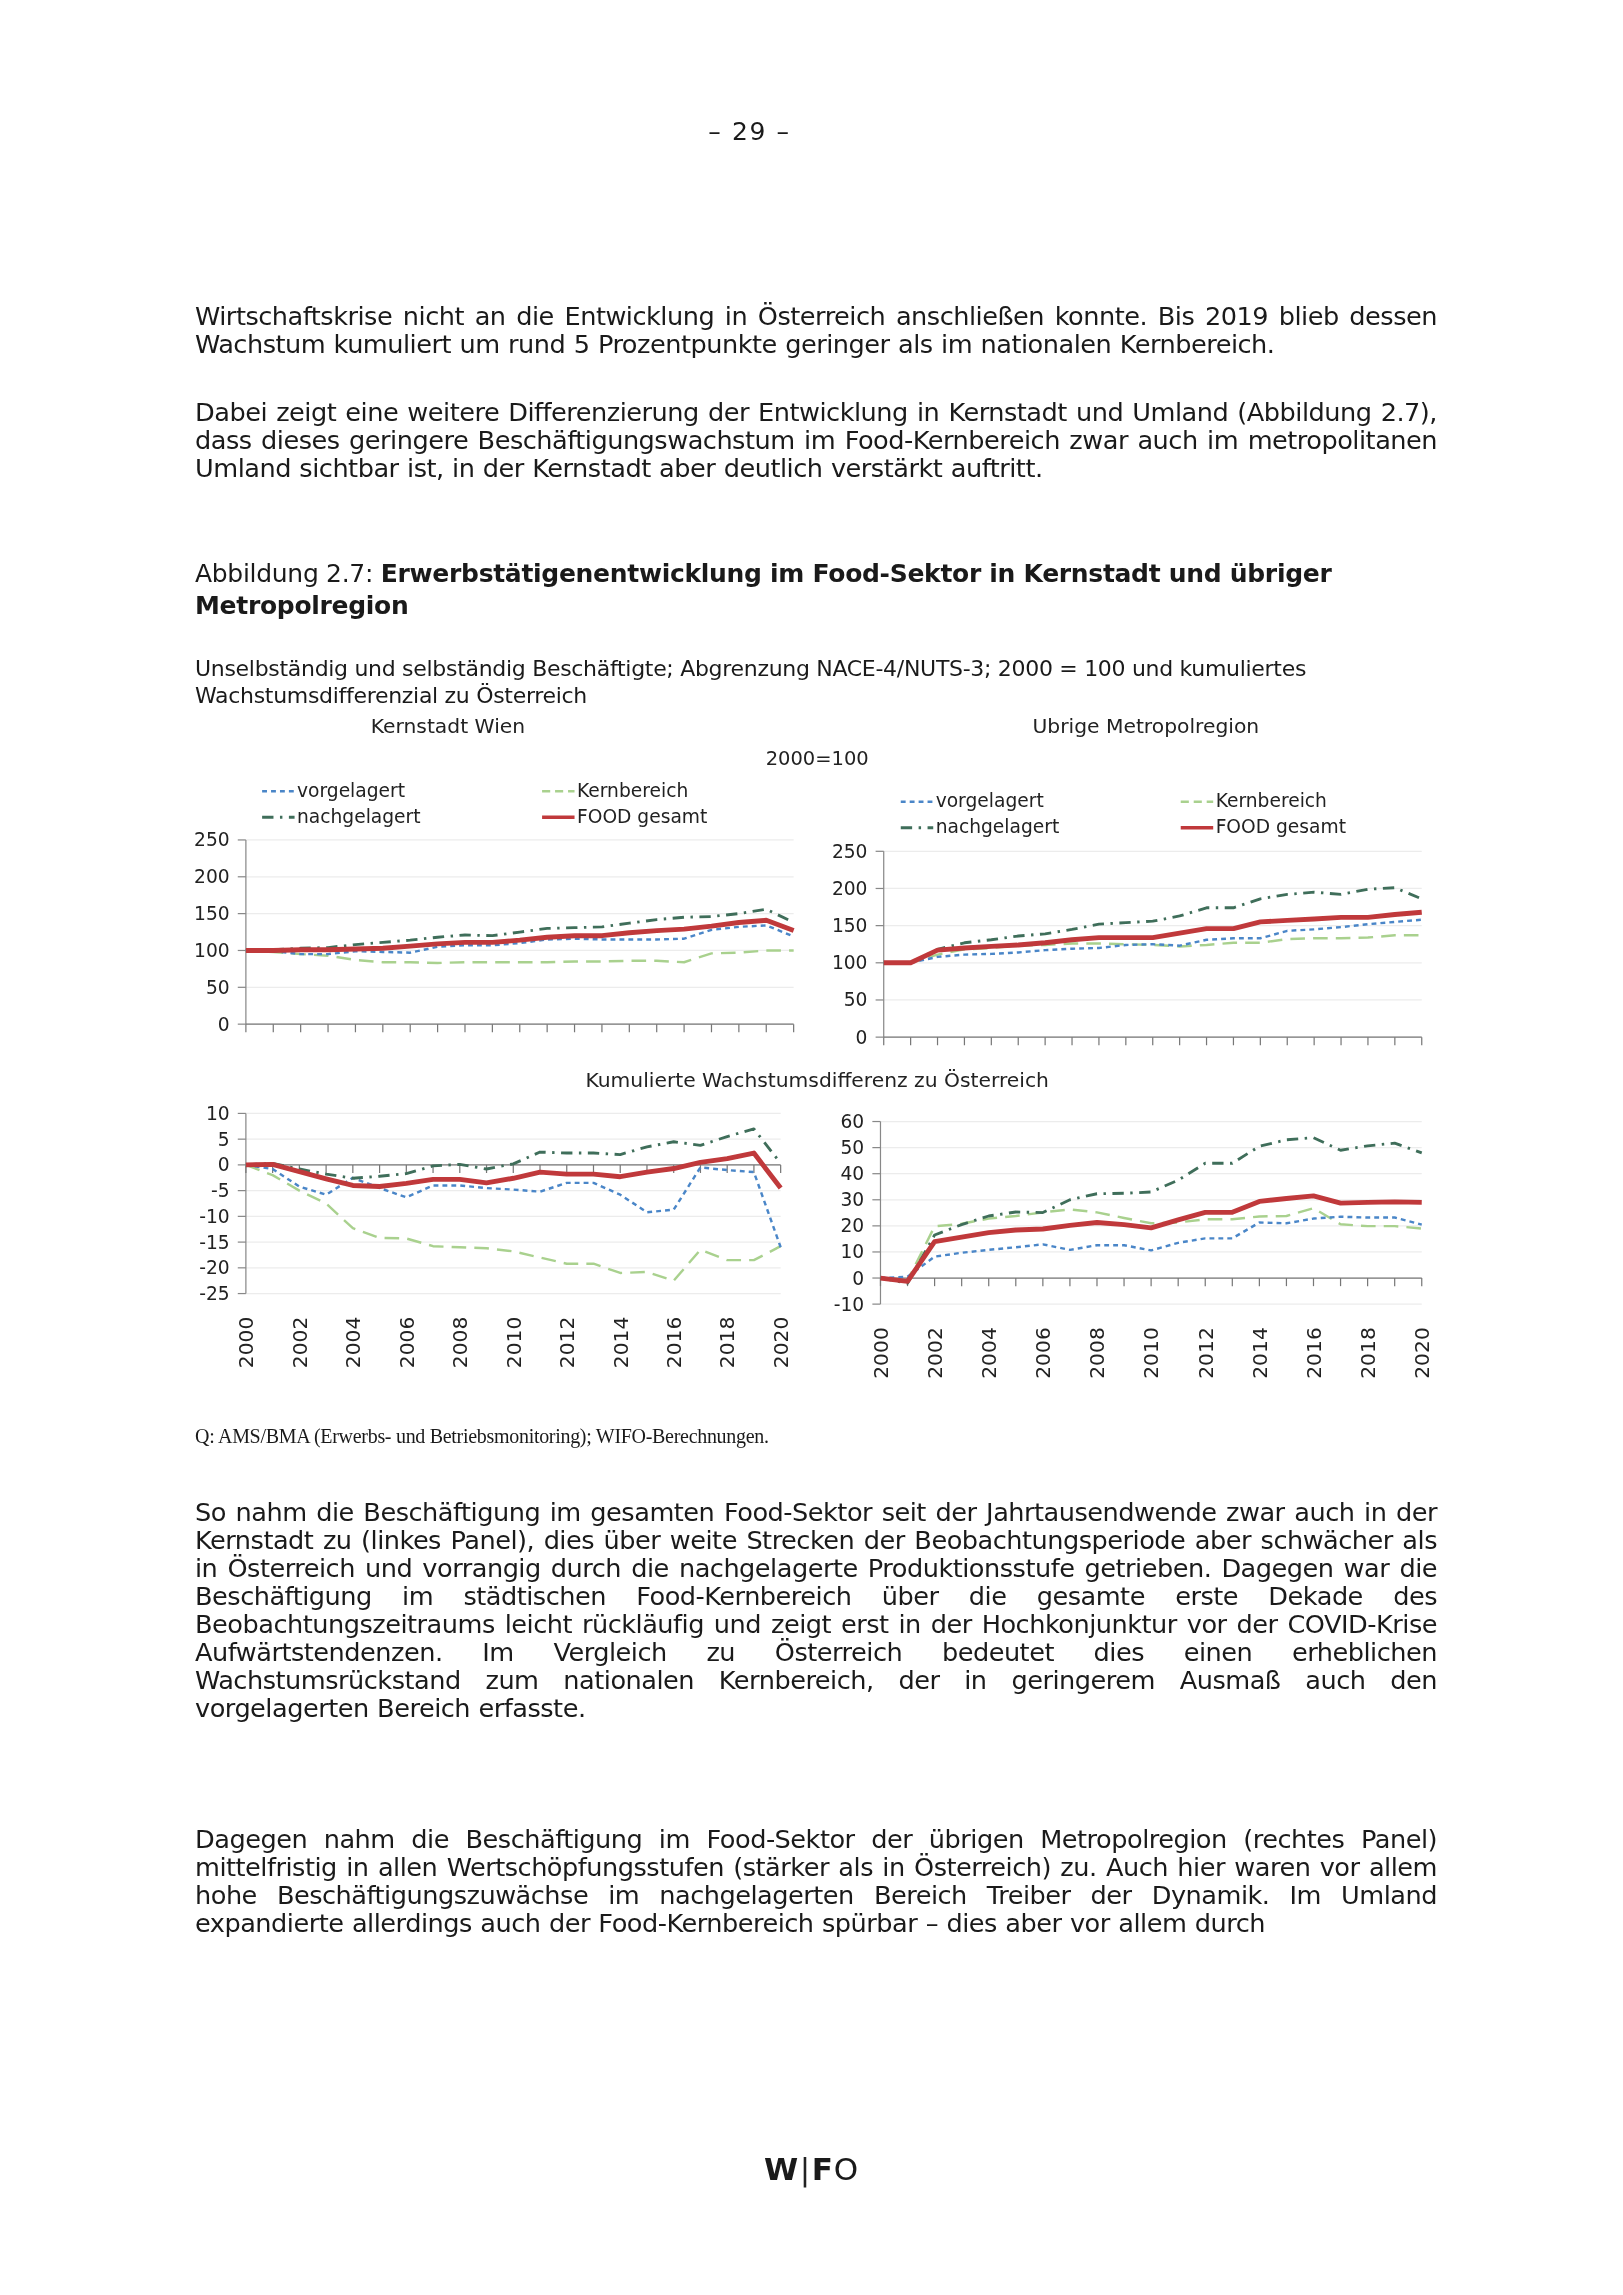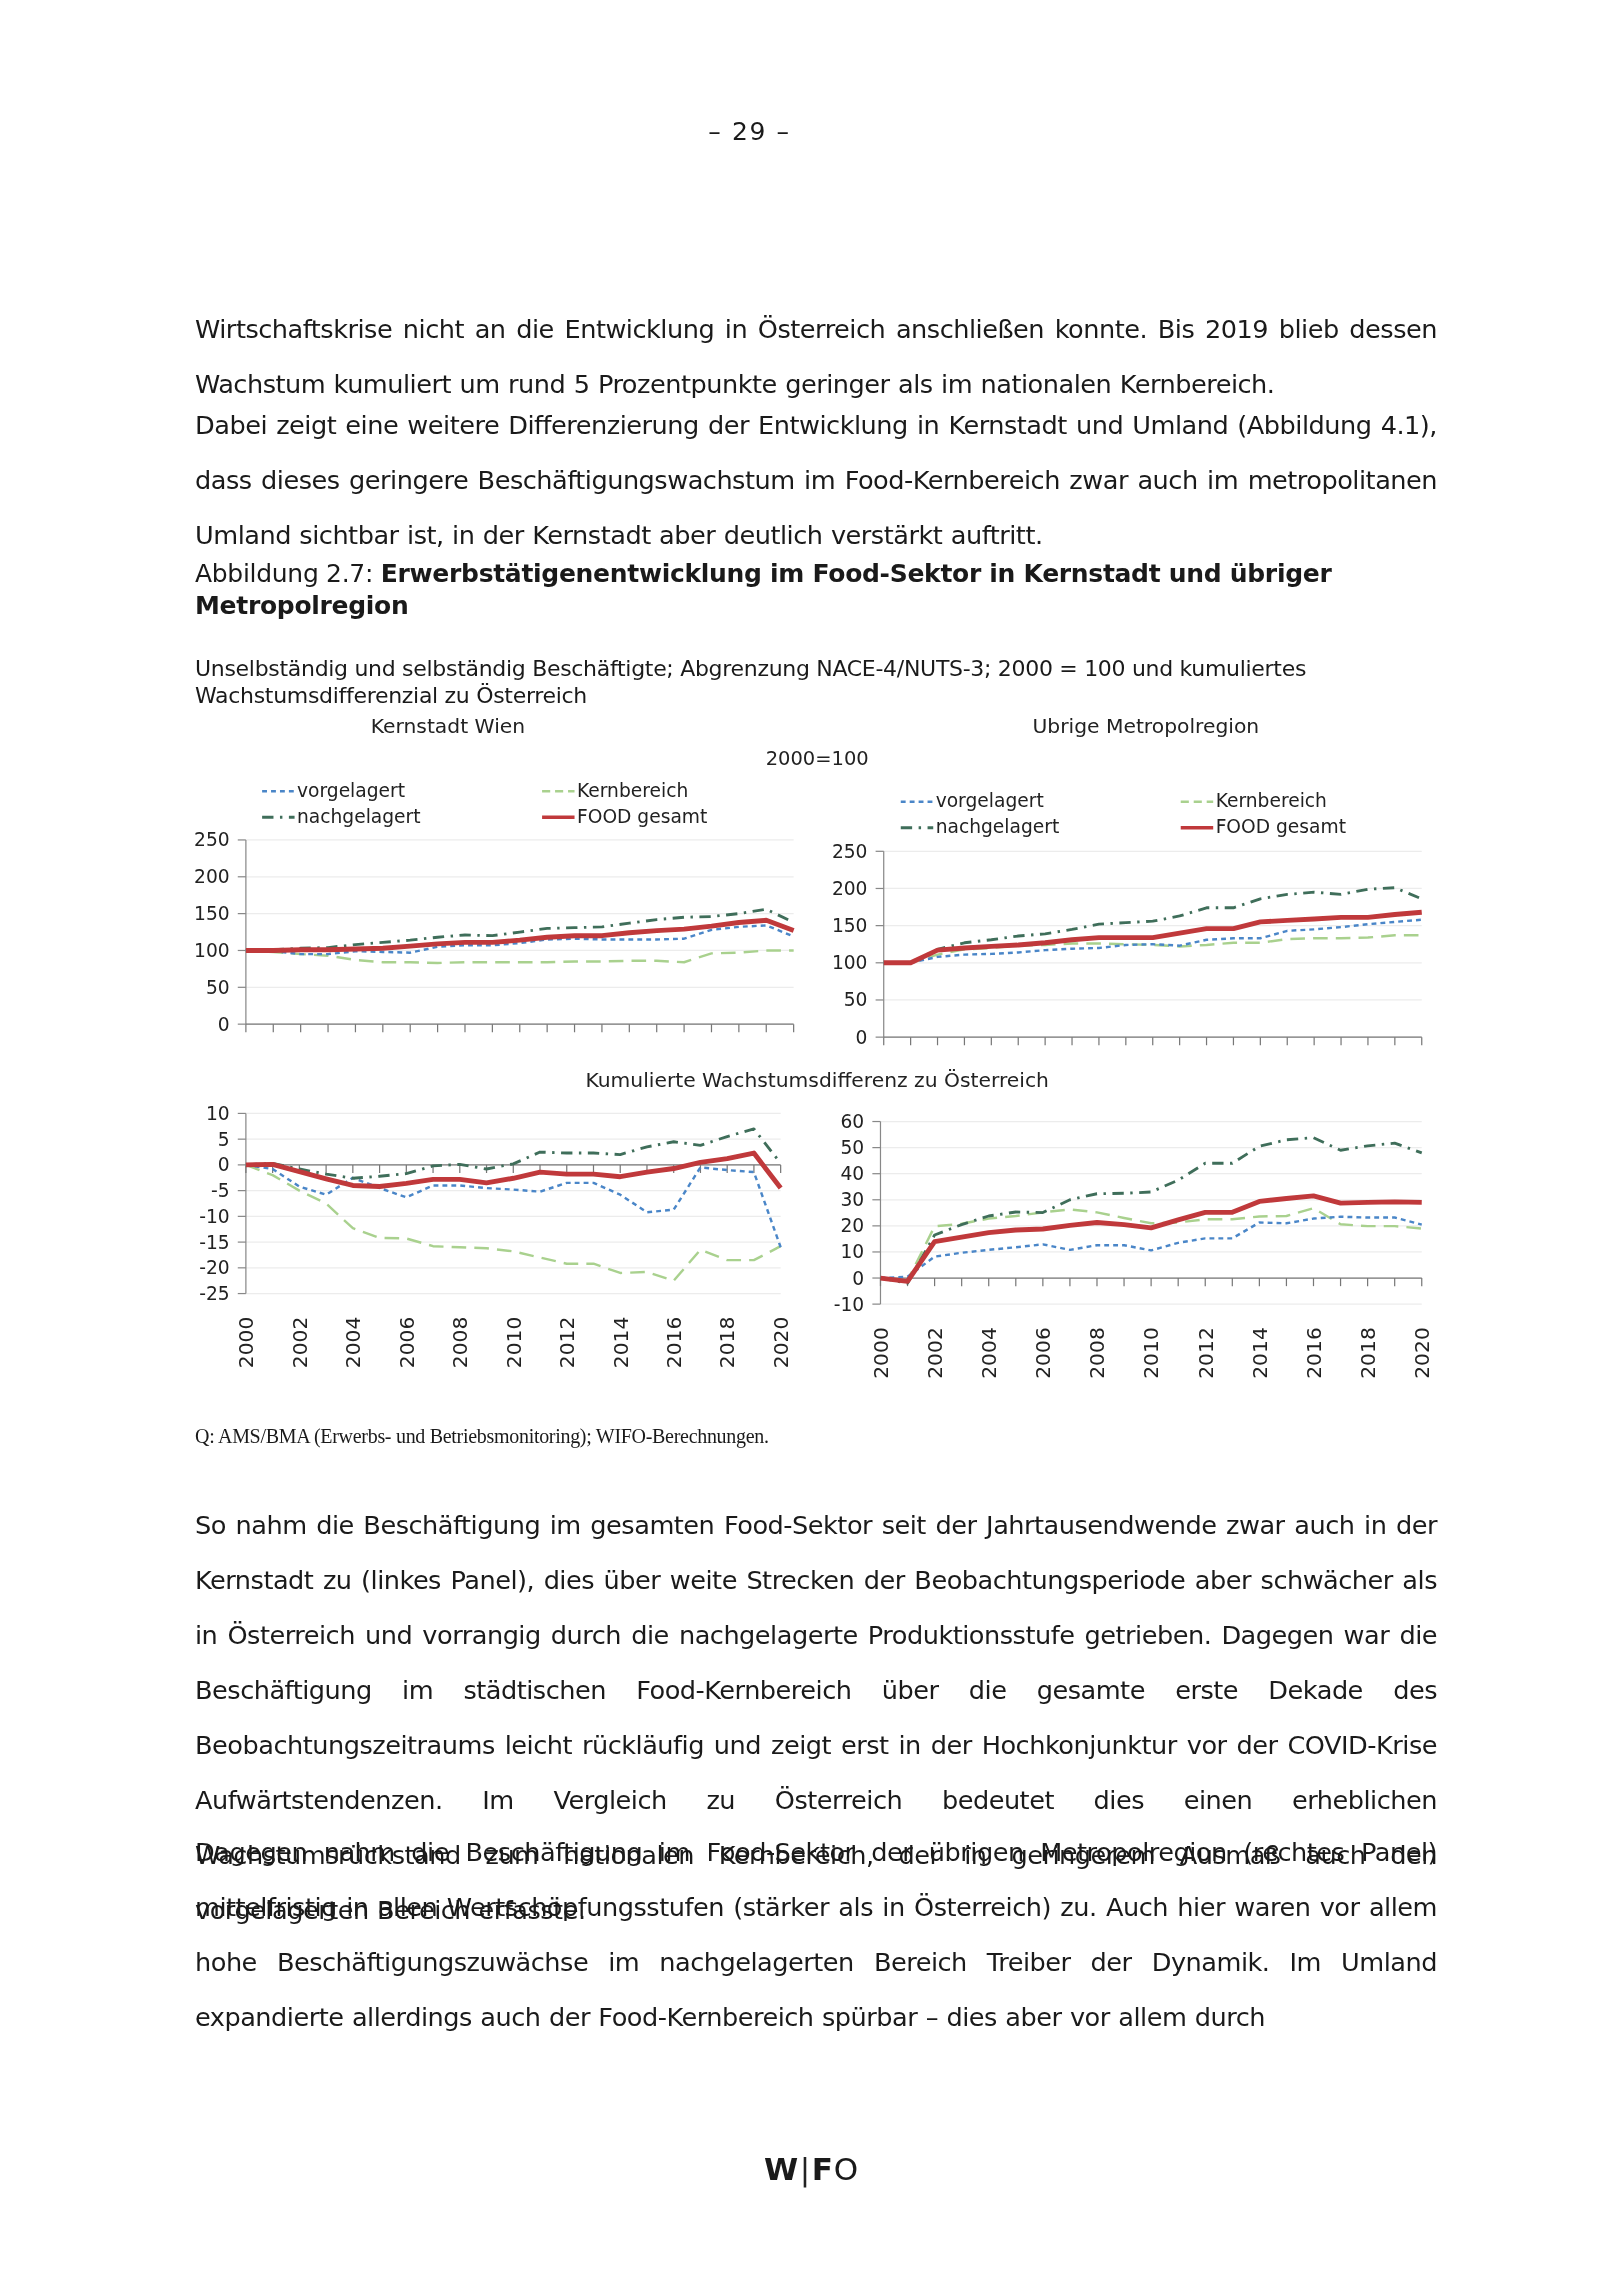--- a/index.html
+++ b/index.html
@@ -1,39 +1,39 @@
 <!DOCTYPE html>
 <html style="font-size:13px"><head>
 <meta charset="utf-8">
 <style>
   html, body { margin: 0; padding: 0; background: #ffffff; }
   body { width: 1623px; height: 2295px; position: relative; overflow: hidden;
          font-family: "DejaVu Sans", sans-serif; color: #1a1a1a; }
   .page-number { position: absolute; top: 117px; left: 0; width: 1499px; text-align: center;
                  font-size: 25px; letter-spacing: 1.6px; }
-  .para { position: absolute; left: 195px; width: 1242px; font-size: 25.6px; line-height: 55px;
+  .para { position: absolute; left: 195px; width: 1242px; font-size: 25.6px; line-height: 28px;
           text-align: justify; text-align-last: left; letter-spacing: -0.5px; word-spacing: 0.8px; }
   .fig-caption { position: absolute; left: 195px; top: 558px; width: 1242px; font-size: 25px; line-height: 32px; letter-spacing: -0.3px; }
   .fig-caption b { font-weight: bold; }
   .fig-sub { position: absolute; left: 195px; top: 655px; width: 1242px; font-size: 22px; line-height: 27px; letter-spacing: -0.3px; }
   .source { position: absolute; left: 195px; top: 1425px; font-size: 20px; letter-spacing: -0.3px; font-family: Liberation Serif, serif; }
   .footer-logo { position: absolute; top: 2151px; left: 0; width: 1623px; text-align: center;
                  font-size: 31px; font-weight: bold; letter-spacing: 0.8px; }
   .footer-logo .sep { font-weight: normal; color: #222; margin: 0 0.8px; }
   .footer-logo .o { font-weight: normal; }
   #figure { position: absolute; left: 0; top: 0; width: 1623px; height: 2295px; pointer-events: none; }
   #figure text { font-family: "DejaVu Sans", sans-serif; fill: #222; }
 </style>
 </head>
 <body>
 
 <div class="page-number">– 29 –</div>
 
 <p class="para" style="top:302px;margin:0;">Wirtschaftskrise nicht an die Entwicklung in Österreich anschließen konnte. Bis 2019 blieb dessen Wachstum kumuliert um rund 5 Prozentpunkte geringer als im nationalen Kernbereich.</p>
-<p class="para" style="top:398px;margin:0;">Dabei zeigt eine weitere Differenzierung der Entwicklung in Kernstadt und Umland (Abbildung 4.1), dass dieses geringere Beschäftigungswachstum im Food-Kernbereich zwar auch im metropolitanen Umland sichtbar ist, in der Kernstadt aber deutlich verstärkt auftritt.</p>
+<p class="para" style="top:398px;margin:0;">Dabei zeigt eine weitere Differenzierung der Entwicklung in Kernstadt und Umland (Abbildung 2.7), dass dieses geringere Beschäftigungswachstum im Food-Kernbereich zwar auch im metropolitanen Umland sichtbar ist, in der Kernstadt aber deutlich verstärkt auftritt.</p>
 
 <div class="fig-caption">
   <span>Abbildung 2.7:</span>
   <b>Erwerbstätigenentwicklung im Food-Sektor in Kernstadt und übriger Metropolregion</b>
 </div>
 <div class="fig-sub">Unselbständig und selbständig Beschäftigte; Abgrenzung NACE-4/NUTS-3; 2000 = 100 und kumuliertes Wachstumsdifferenzial zu Österreich</div>
 
 <svg id="figure" xmlns="http://www.w3.org/2000/svg" width="1623" height="2295" viewBox="0 0 2000 2828">
   <g id="chart0">
       <line x1="303" x2="978" y1="1262" y2="1262" stroke="#ececec" stroke-width="1.5"></line>

